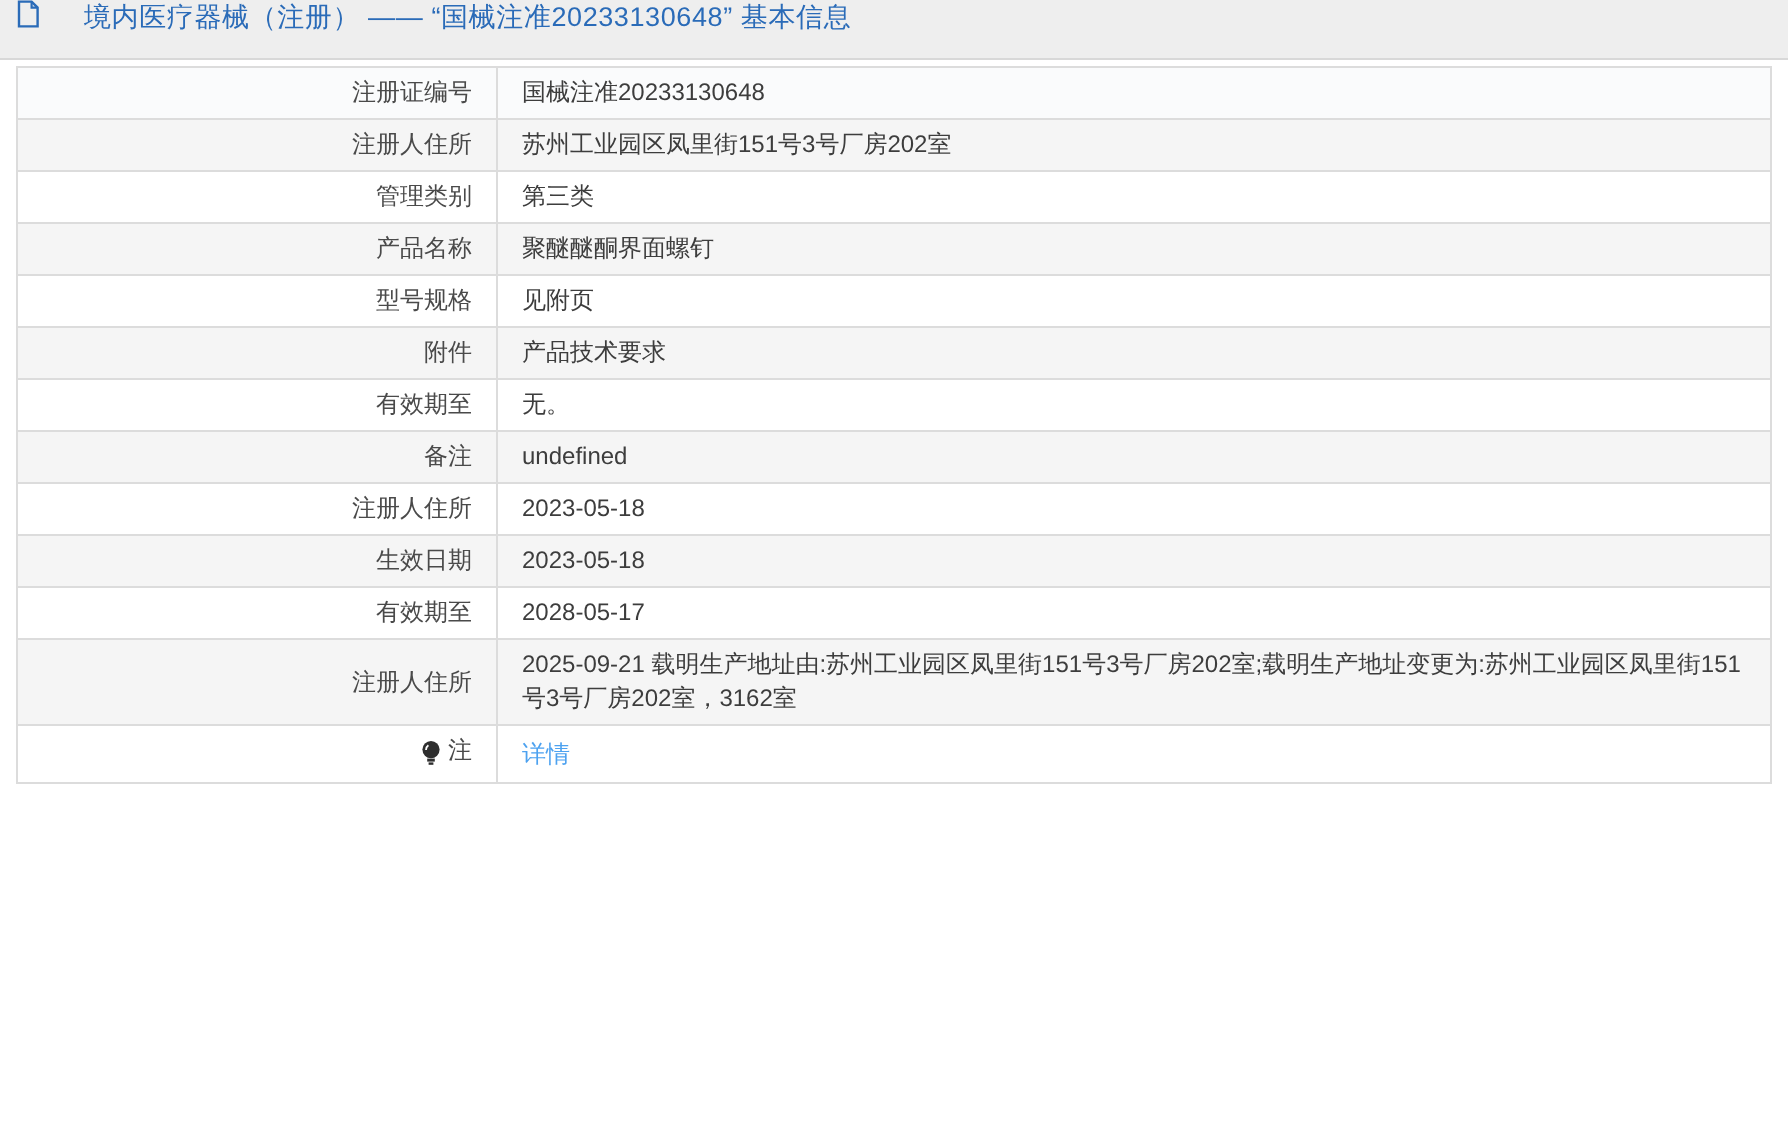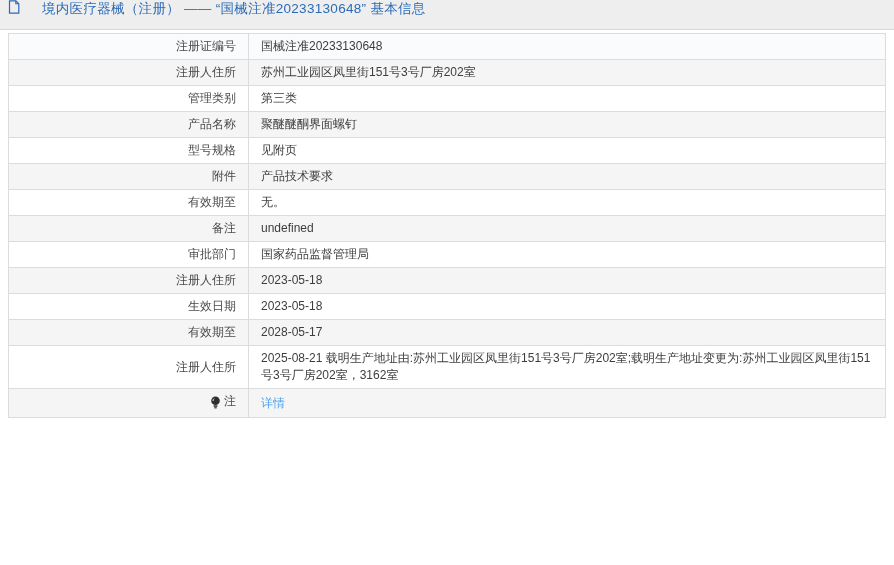--- a/index.html
+++ b/index.html
@@ -129,47 +129,41 @@
         <td class="cell-value"><span>无。</span></td>
       </tr>
       <tr>
         <td class="cell-label"><span class="label-inner">
             <span>备注</span>
           </span></td>
         <td class="cell-value"><span>undefined</span></td>
       </tr>
       <tr>
         <td class="cell-label"><span class="label-inner">
-            <span>审批部门</span>
-          </span></td>
-        <td class="cell-value"><span>国家药品监督管理局</span></td>
-      </tr>
-      <tr>
-        <td class="cell-label"><span class="label-inner">
             <span>注册人住所</span>
           </span></td>
         <td class="cell-value"><span>2023-05-18</span></td>
       </tr>
       <tr>
         <td class="cell-label"><span class="label-inner">
             <span>生效日期</span>
           </span></td>
         <td class="cell-value"><span>2023-05-18</span></td>
       </tr>
       <tr>
         <td class="cell-label"><span class="label-inner">
             <span>有效期至</span>
           </span></td>
         <td class="cell-value"><span>2028-05-17</span></td>
       </tr>
       <tr>
         <td class="cell-label"><span class="label-inner">
             <span>注册人住所</span>
           </span></td>
-        <td class="cell-value"><span>2025-08-21 载明生产地址由:苏州工业园区凤里街151号3号厂房202室;载明生产地址变更为:苏州工业园区凤里街151号3号厂房202室，3162室</span></td>
+        <td class="cell-value"><span>2025-09-21 载明生产地址由:苏州工业园区凤里街151号3号厂房202室;载明生产地址变更为:苏州工业园区凤里街151号3号厂房202室，3162室</span></td>
       </tr>
       <tr>
         <td class="cell-label"><span class="label-inner">
             <span class="bulb-icon">
               <svg width="11" height="13" viewBox="0 0 11 13">
                 <circle cx="5.5" cy="4.8" r="4.3" fill="#2e2e2e"></circle>
                 <path d="M4.2 2.6 Q3 3.4 3 5" stroke="#ffffff" stroke-width="0.9" fill="none"></path>
                 <rect x="3.6" y="9.3" width="3.8" height="1.5" fill="#2e2e2e"></rect>
                 <rect x="4.3" y="11.2" width="2.4" height="1.2" fill="#2e2e2e"></rect>
               </svg>

